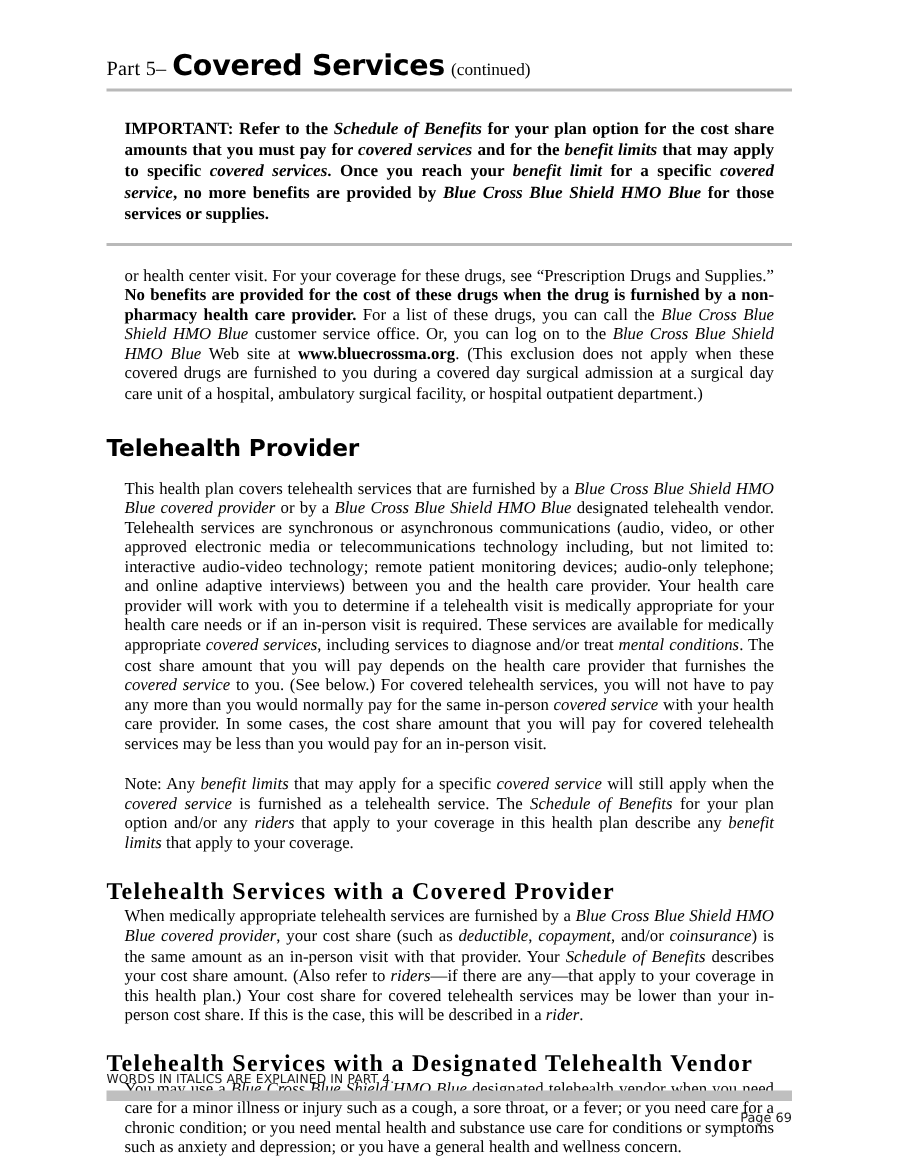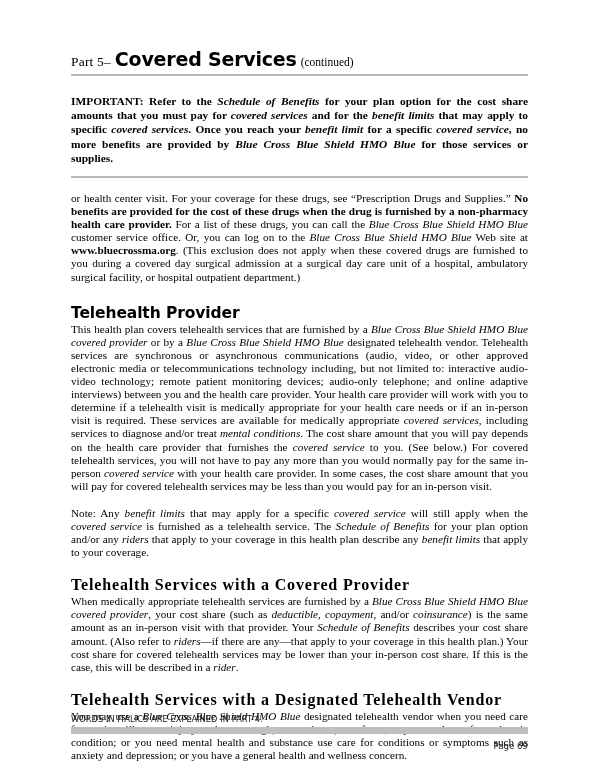--- a/index.html
+++ b/index.html
@@ -22,21 +22,21 @@
   }
   .content {
     position: absolute;
     left: 71px;
     top: 0;
     width: 457px;
   }
 
   
   .page-header {
-    padding-top: 48px;
+    padding-top: 33px;
     white-space: nowrap;
   }
   .hdr-part {
     font-family: "Liberation Serif", "DejaVu Serif", serif;
     font-size: 13.5px;
     letter-spacing: 0.2px;
   }
   .hdr-dash {
     font-family: "Liberation Serif", "DejaVu Serif", serif;
     font-size: 13.5px;
@@ -56,21 +56,21 @@
     background: #b9b9b9;
     border: 0;
     margin: 0;
     width: 457px;
   }
   .rule-header { margin-top: 4px; }
   .rule-mid { margin-top: 11px; }
 
   
   p {
-    margin: 0;
+    margin: 12px;
     font-size: 11.2px;
     line-height: 13.1px;
     text-align: justify;
     text-justify: inter-word;
     hyphens: none;
   }
   .important {
     margin-top: 18px;
     font-weight: bold;
     font-size: 11.4px;

